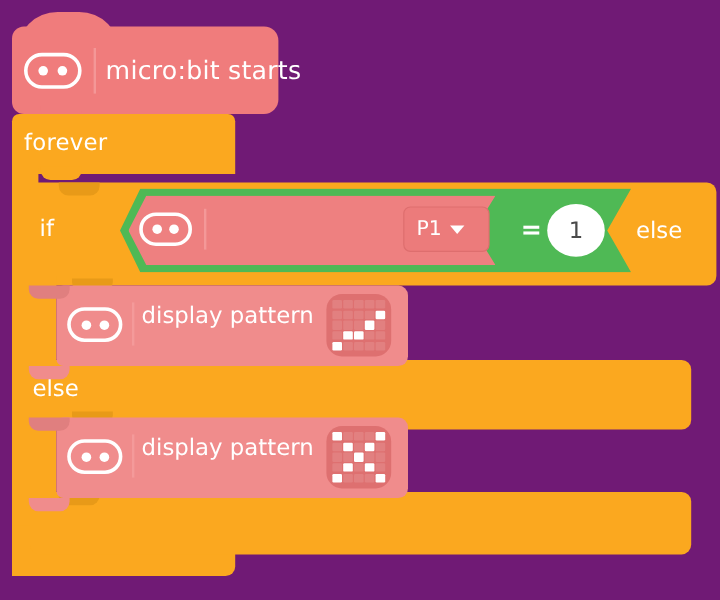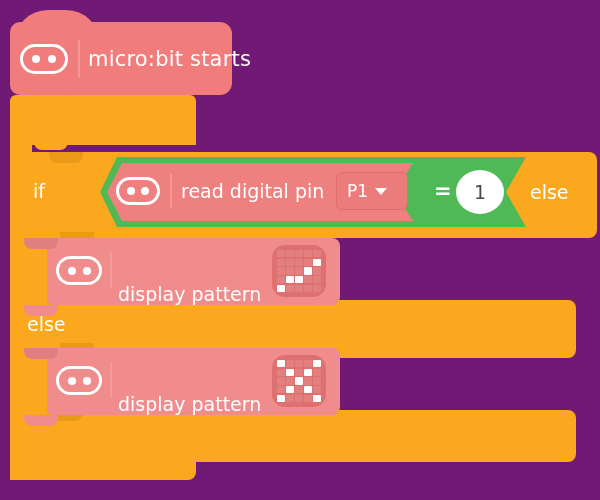--- a/index.html
+++ b/index.html
@@ -158,21 +158,21 @@
     background:#F08C8C;border-radius:6px 8px 8px 6px;
     height:67px;
   }
   #stmt1{left:47px;top:238px;width:293px;}
   #stmt2{left:47px;top:348px;width:293px;}
   .stmt-notch{
     position:absolute;width:34px;height:11px;
     background:#E07F7F;border-radius:0 0 8px 8px;left:24px;
   }
   .lbl-dp{
-    position:absolute;color:#ffffff;font-size:19px;white-space:nowrap;margin-top:31px;
+    position:absolute;color:#ffffff;font-size:19px;white-space:nowrap;
   }
   #lbl-dp1{left:118px;top:252px;}
   #lbl-dp2{left:118px;top:362px;}
 
   
   .mb-icon{
     position:absolute;width:48px;height:30px;
     border:3.5px solid #ffffff;border-radius:15px;
     box-sizing:border-box;
     display:flex;align-items:center;justify-content:space-around;
@@ -220,20 +220,21 @@
       <i></i>
   </div>
   <div class="mb-div" id="ic-hat-div"></div>
   <div class="lbl-forever" style="left:88px;top:47px;font-size:21px;">micro:bit starts</div>
 
   <div class="blk" id="forever-top"></div>
   <div class="blk" id="forever-left"></div>
   <div class="blk" id="forever-notch-in"></div>
   <div class="blk" id="forever-bottom"></div>
   <div class="blk" id="forever-notch-bottom"></div>
+  <div class="lbl-forever">forever</div>
 
   <div class="blk" id="if-header"></div>
   <div class="blk" id="if-notch-top"></div>
   <div class="blk" id="if-left"></div>
   <div class="blk" id="if-else-bar"></div>
   <div class="blk" id="if-bottom"></div>
   <div class="blk" id="if-notch-a"></div>
   <div class="blk" id="if-notch-b"></div>
   <div class="blk" id="if-notch-bottom"></div>
 
@@ -242,21 +243,20 @@
   <div class="lbl-then">else</div>
 
   <div class="blk" id="cmp"></div>
 
   <div class="blk" id="reporter"></div>
   <div class="mb-icon" id="ic-rep">
     <i></i>
       <i></i>
   </div>
   <div class="mb-div" id="ic-rep-div"></div>
-  <div class="lbl-read">read digital pin</div>
 
   <div class="blk" id="pin-dd">
     <span class="dd-text">P1</span>
     <span class="caret"></span>
   </div>
 
   <div class="lbl-eq">=</div>
   <div class="blk" id="num-oval">
     <span>1</span>
   </div>

